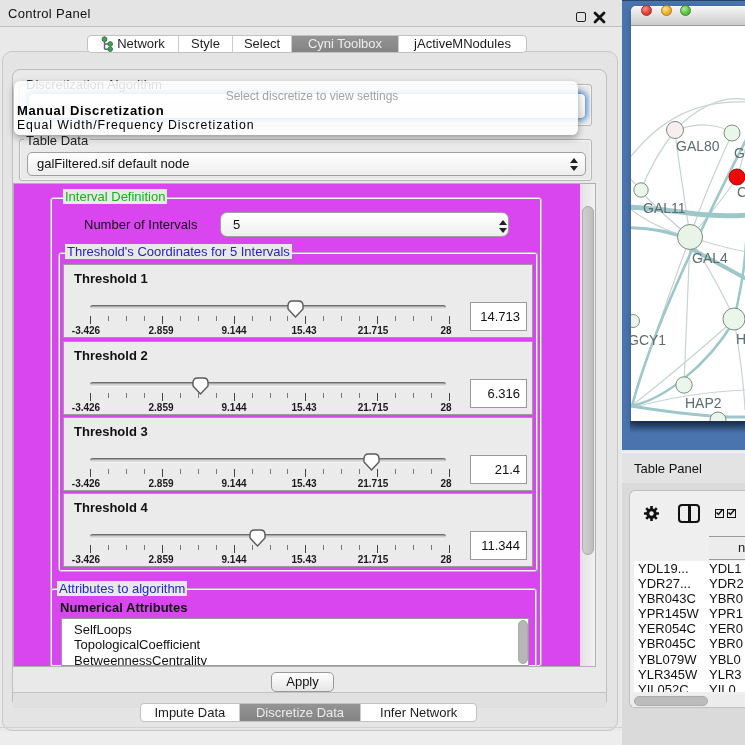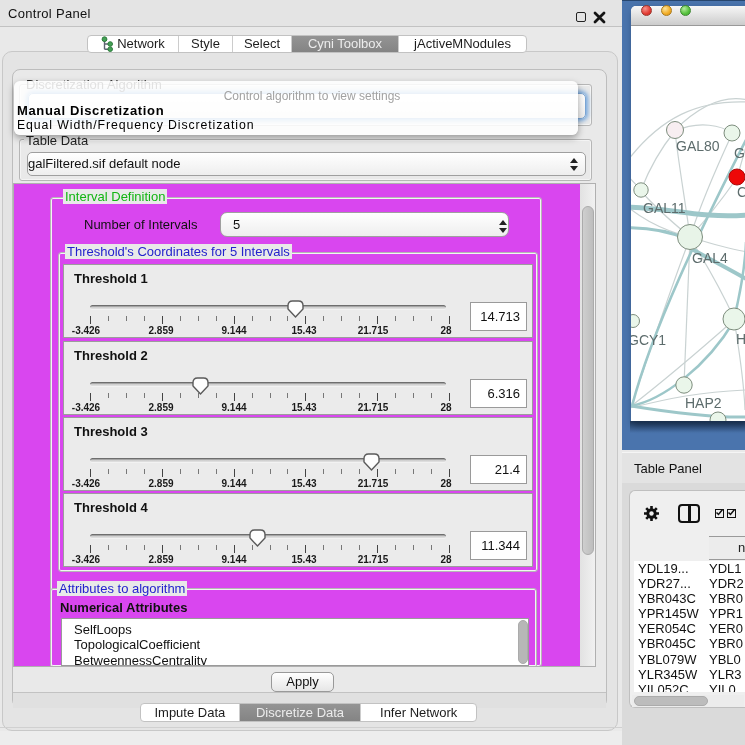--- a/index.html
+++ b/index.html
@@ -134,28 +134,28 @@
     <div class="tab" style="width:127px">jActiveMNodules</div>
   </div>
 
   <div class="abs group" style="left:19px;top:84px;width:573px;height:42px"></div>
   <div class="abs" style="left:26px;top:77px;font-size:13px;color:#2a2a2a;z-index:1">Discretization Algorithm</div>
   <div class="abs combo" style="left:28px;top:93px;width:558px;height:26px;
      box-shadow:0 0 4px 2px rgba(95,155,220,0.85); border-color:#7aa5d4;"></div>
 
   <div class="abs group" style="left:19px;top:139px;width:573px;height:42px"></div>
   <div class="abs glabel" style="left:24px;top:133px;color:#222">Table Data</div>
-  <div class="abs combo" style="left:27px;top:152px;width:559px;height:24px;line-height:22px;">galFiltered.sif default node</div>
+  <div class="abs combo" style="left:27px;top:152px;width:559px;height:24px;line-height:22px;padding-left:9px">galFiltered.sif default node</div>
   <div class="abs arrows" style="left:570px;top:158px">
       <div class="up"></div>
       <div class="dn"></div>
     </div>
 
   <div class="abs" id="popup">
-    <div class="sel">Control algorithm to view settings</div>
+    <div class="sel">Select discretize to view settings</div>
     <div class="it1">Manual Discretization</div>
     <div class="it2">Equal Width/Frequency Discretization</div>
   </div>
 
   <div class="abs" id="viewport" style="left:13px;top:183px;width:583px;height:484px;
        background:#d946ef;border:1px solid #b0b0b0;overflow:hidden">
 
     <div class="abs group" style="left:36px;top:13px;width:492px;height:470px;border-radius:3px"></div>
     <div class="abs glabel" style="left:49px;top:5px;color:#12b512">Interval Definition</div>
 

